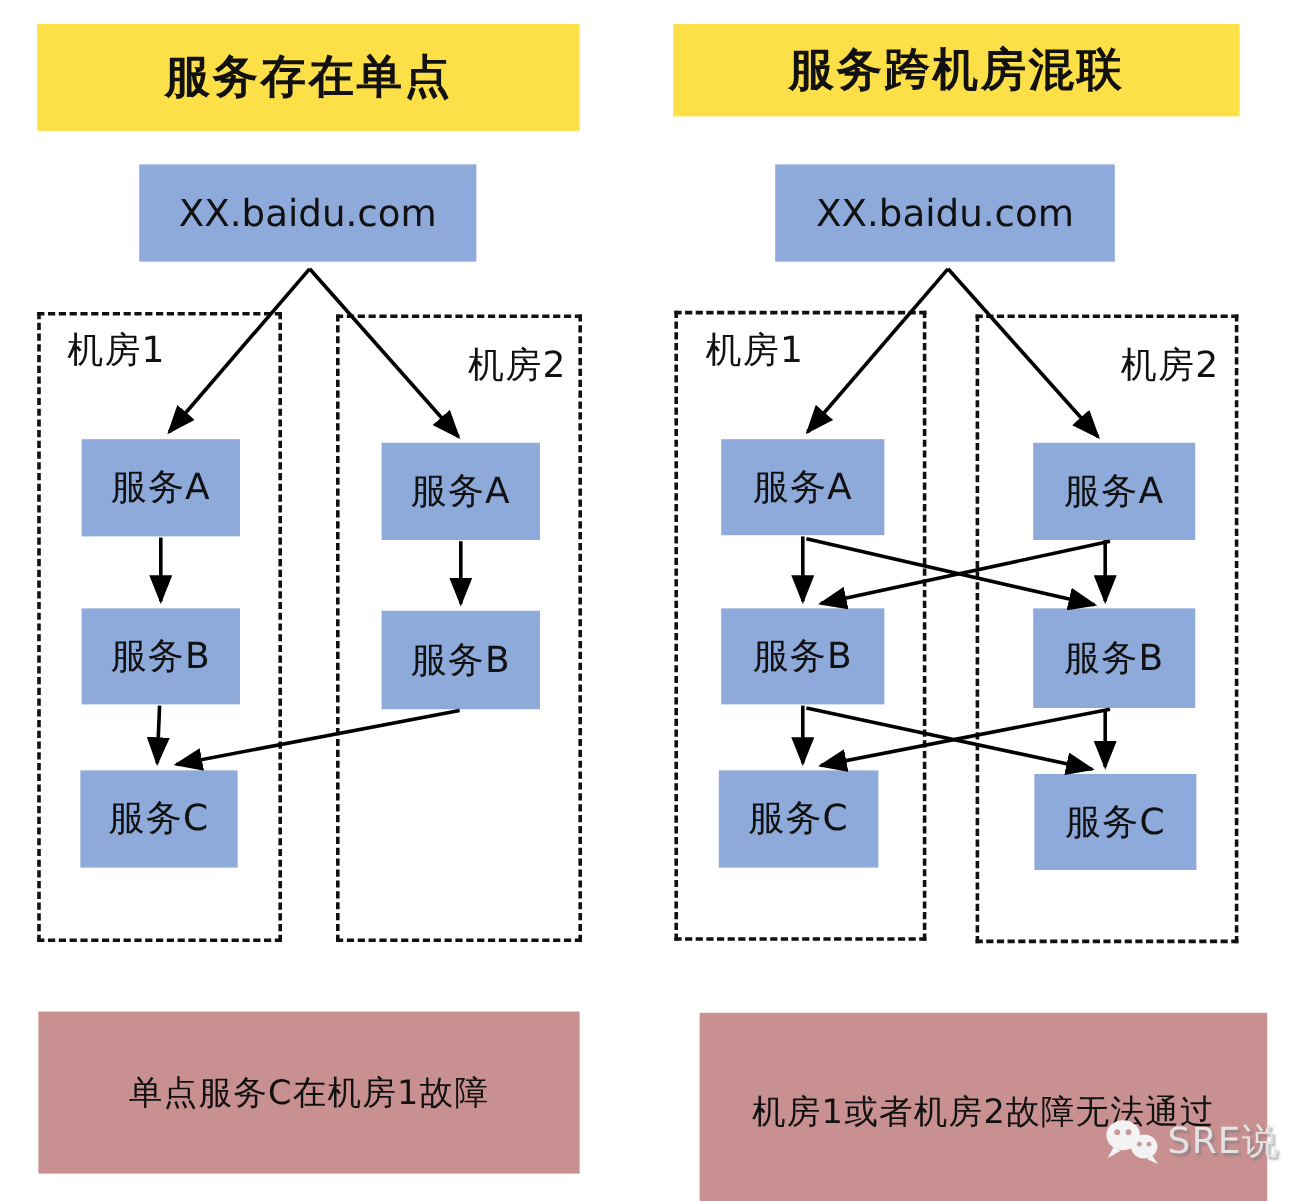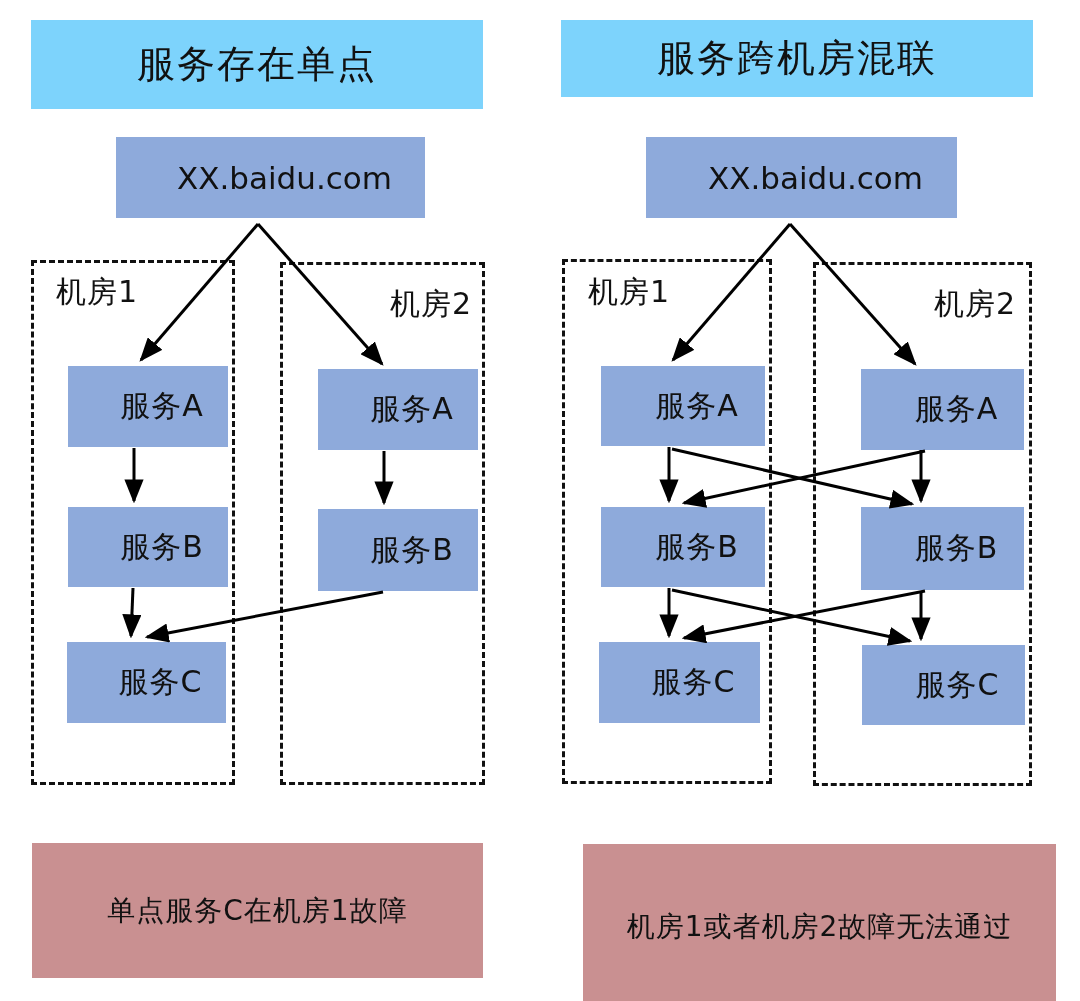--- a/index.html
+++ b/index.html
@@ -3,26 +3,26 @@
 <meta charset="utf-8">
 <style>
   html,body{margin:0;padding:0;background:#ffffff;}
   .canvas{
     position:relative;width:1080px;height:1001px;background:#ffffff;overflow:hidden;
     font-family:"DejaVu Sans","Liberation Sans",sans-serif;color:#1a1a1a;
   }
   .arrows{position:absolute;left:0;top:0;z-index:3;pointer-events:none;}
   .edge{stroke:#000;stroke-width:3;fill:none;}
   .title-box{
-    position:absolute;background:#7dd3fc;display:flex;align-items:center;justify-content:center;
-    font-size:38px;font-weight:normal;letter-spacing:2px;color:#111;z-index:2;
+    position:absolute;background:#fde047;display:flex;align-items:center;justify-content:center;
+    font-size:38px;font-weight:bold;letter-spacing:2px;color:#111;z-index:2;
   }
   .node{
     position:absolute;background:#8eaadb;display:flex;align-items:center;justify-content:center;
-    font-size:30px;color:#111;z-index:2;letter-spacing:1px;padding-left:28px;
+    font-size:30px;color:#111;z-index:2;letter-spacing:1px;
   }
   .domain-node{font-size:31px;letter-spacing:0;}
   .room{position:absolute;border:3px dashed #111;box-sizing:border-box;z-index:1;background:transparent;}
   .room-label{position:absolute;font-size:30px;color:#111;z-index:2;letter-spacing:1px;}
   .caption-box{
     position:absolute;background:#c99091;display:flex;flex-direction:column;align-items:center;justify-content:center;
     font-size:28px;line-height:41px;color:#111;z-index:2;letter-spacing:1px;text-align:center;
   }
   .watermark{
     position:absolute;left:921px;top:931px;display:flex;align-items:center;z-index:5;
@@ -98,14 +98,27 @@
   <div class="node" style="left:601px;top:507px;width:136px;height:80px">服务B</div>
   <div class="node" style="left:599px;top:642px;width:133px;height:81px">服务C</div>
   <div class="node" style="left:861px;top:369px;width:135px;height:81px">服务A</div>
   <div class="node" style="left:861px;top:507px;width:135px;height:83px">服务B</div>
   <div class="node" style="left:862px;top:645px;width:135px;height:80px">服务C</div>
 
   <div class="caption-box" style="left:583px;top:844px;width:473px;height:164px">
     <div>机房1或者机房2故障无法通过</div>
   </div>
 
+  <div class="watermark">
+    <svg width="48" height="40" viewBox="0 0 48 40">
+      <ellipse cx="15" cy="14" rx="14" ry="12.5" fill="#f4f3f4"></ellipse>
+      <path d="M7,24 L2,33 L13,27 Z" fill="#f4f3f4"></path>
+      <circle cx="10" cy="11.5" r="2.4" fill="#c79a9b"></circle>
+      <circle cx="19.5" cy="11.5" r="2.4" fill="#c79a9b"></circle>
+      <ellipse cx="32.5" cy="23.5" rx="11" ry="10" fill="#f4f3f4"></ellipse>
+      <path d="M39,31 L44,38 L35,34 Z" fill="#f4f3f4"></path>
+      <circle cx="28.5" cy="21.5" r="2" fill="#c79a9b"></circle>
+      <circle cx="36.5" cy="21.5" r="2" fill="#c79a9b"></circle>
+    </svg>
+    <span class="watermark-text">SRE说</span>
+  </div>
 
 </div>
 
 </body></html>

